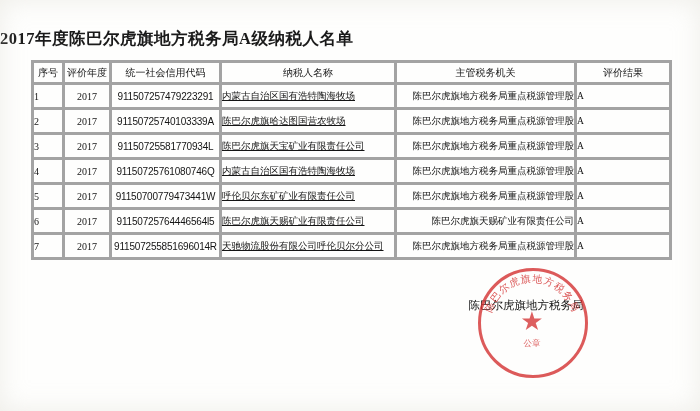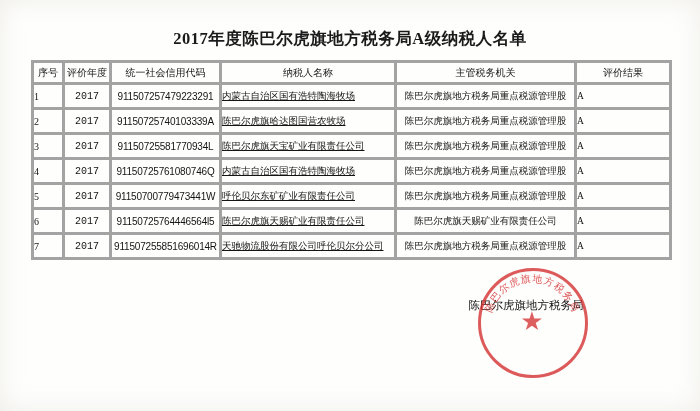--- a/index.html
+++ b/index.html
@@ -20,21 +20,20 @@
     left: 0; top: 0;
     width: 700px;
     height: 411px;
     background: #fefefd;
   }
   .doc-title {
     position: absolute;
     left: 0;
     top: 28px;
     width: 700px;
-    text-align: center;
     font-size: 16.5px;
     font-weight: bold;
     letter-spacing: 0.5px;
     color: #1a1a1a;
     font-family: "Liberation Serif", serif;
   }
   table.main-table {
     position: absolute;
     left: 31px;
     top: 60px;
@@ -60,37 +59,36 @@
     height: 19px;
   }
   td.c-seq {
     text-align: left;
     padding-left: 2px;
     font-size: 10px;
   }
   td.c-year {
     text-align: center;
     font-size: 10px;
-    font-family: Liberation Mono, monospace;
   }
   td.c-code {
     text-align: center;
     padding-left: 2px;
     font-size: 10px;
     font-family: "Liberation Sans", sans-serif;
     letter-spacing: -0.2px;
   }
   td.c-name {
     text-align: left;
     padding-left: 3px;
     font-size: 9.5px;
     text-decoration: underline;
   }
   td.c-org {
-    text-align: center;
+    text-align: right;
     padding-left: 3px;
     font-size: 9.5px;
   }
   td.c-result {
     text-align: left;
     padding-left: 2px;
     font-size: 9.5px;
   }
   
   col.w-seq    { width: 31px; }
@@ -265,16 +263,17 @@
     <div class="ring"></div>
     <svg class="arc-text" viewBox="0 0 112 112">
       <defs>
         <path id="arcpath" d="M 14,58 A 42,42 0 0 1 98,58" fill="none"></path>
       </defs>
       <text text-anchor="middle">
         <textPath href="#arcpath" startOffset="50%">陈巴尔虎旗地方税务局</textPath>
       </text>
     </svg>
     <div class="star">★</div>
+    <div class="bottom-text">公章</div>
   </div>
 
   <div class="page-edge"></div>
 </div>
 
 </body></html>

